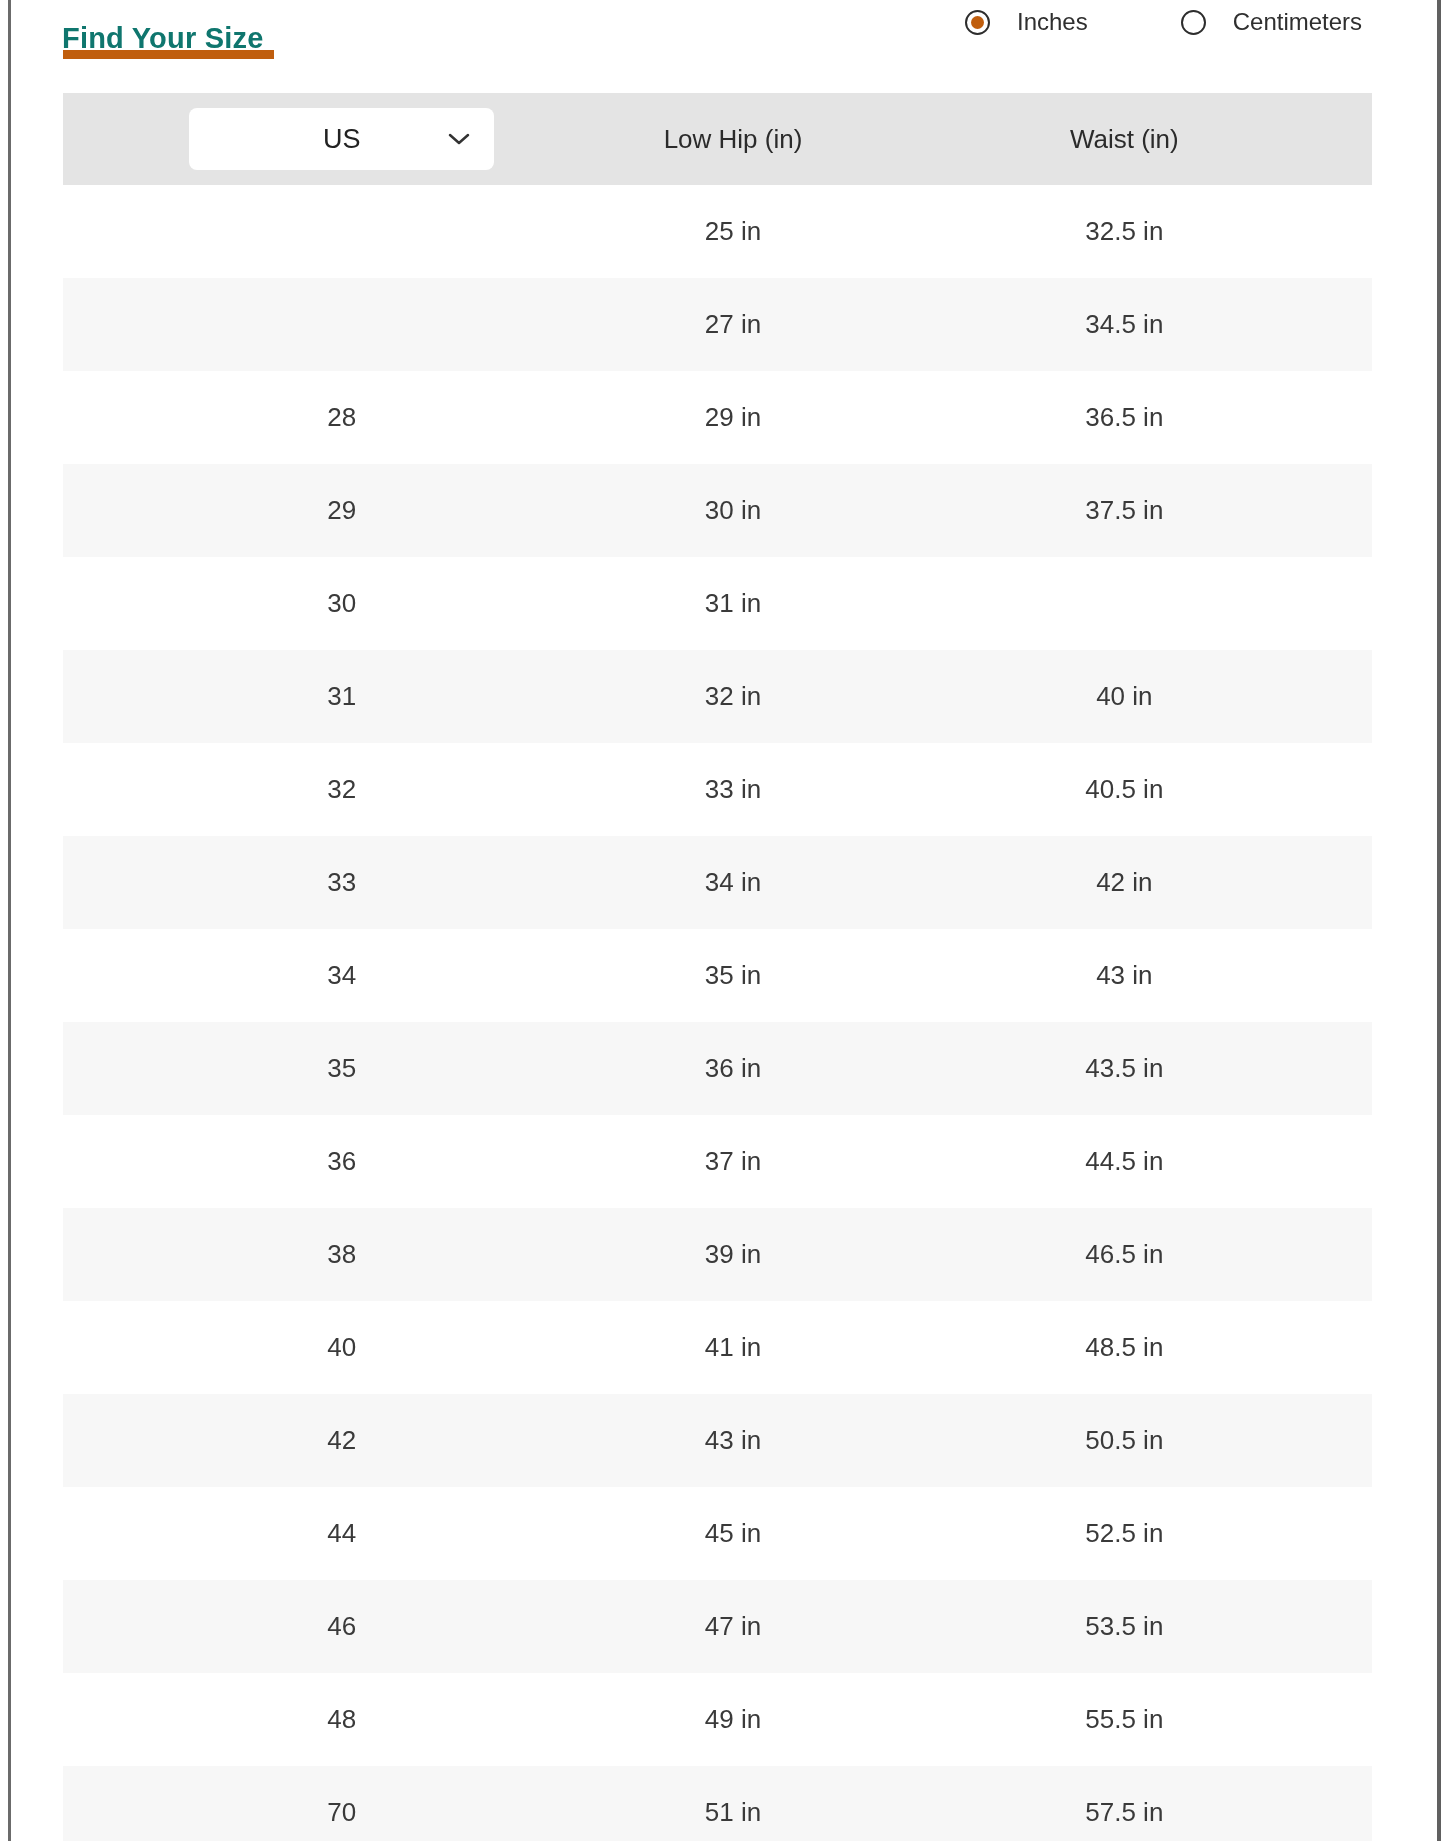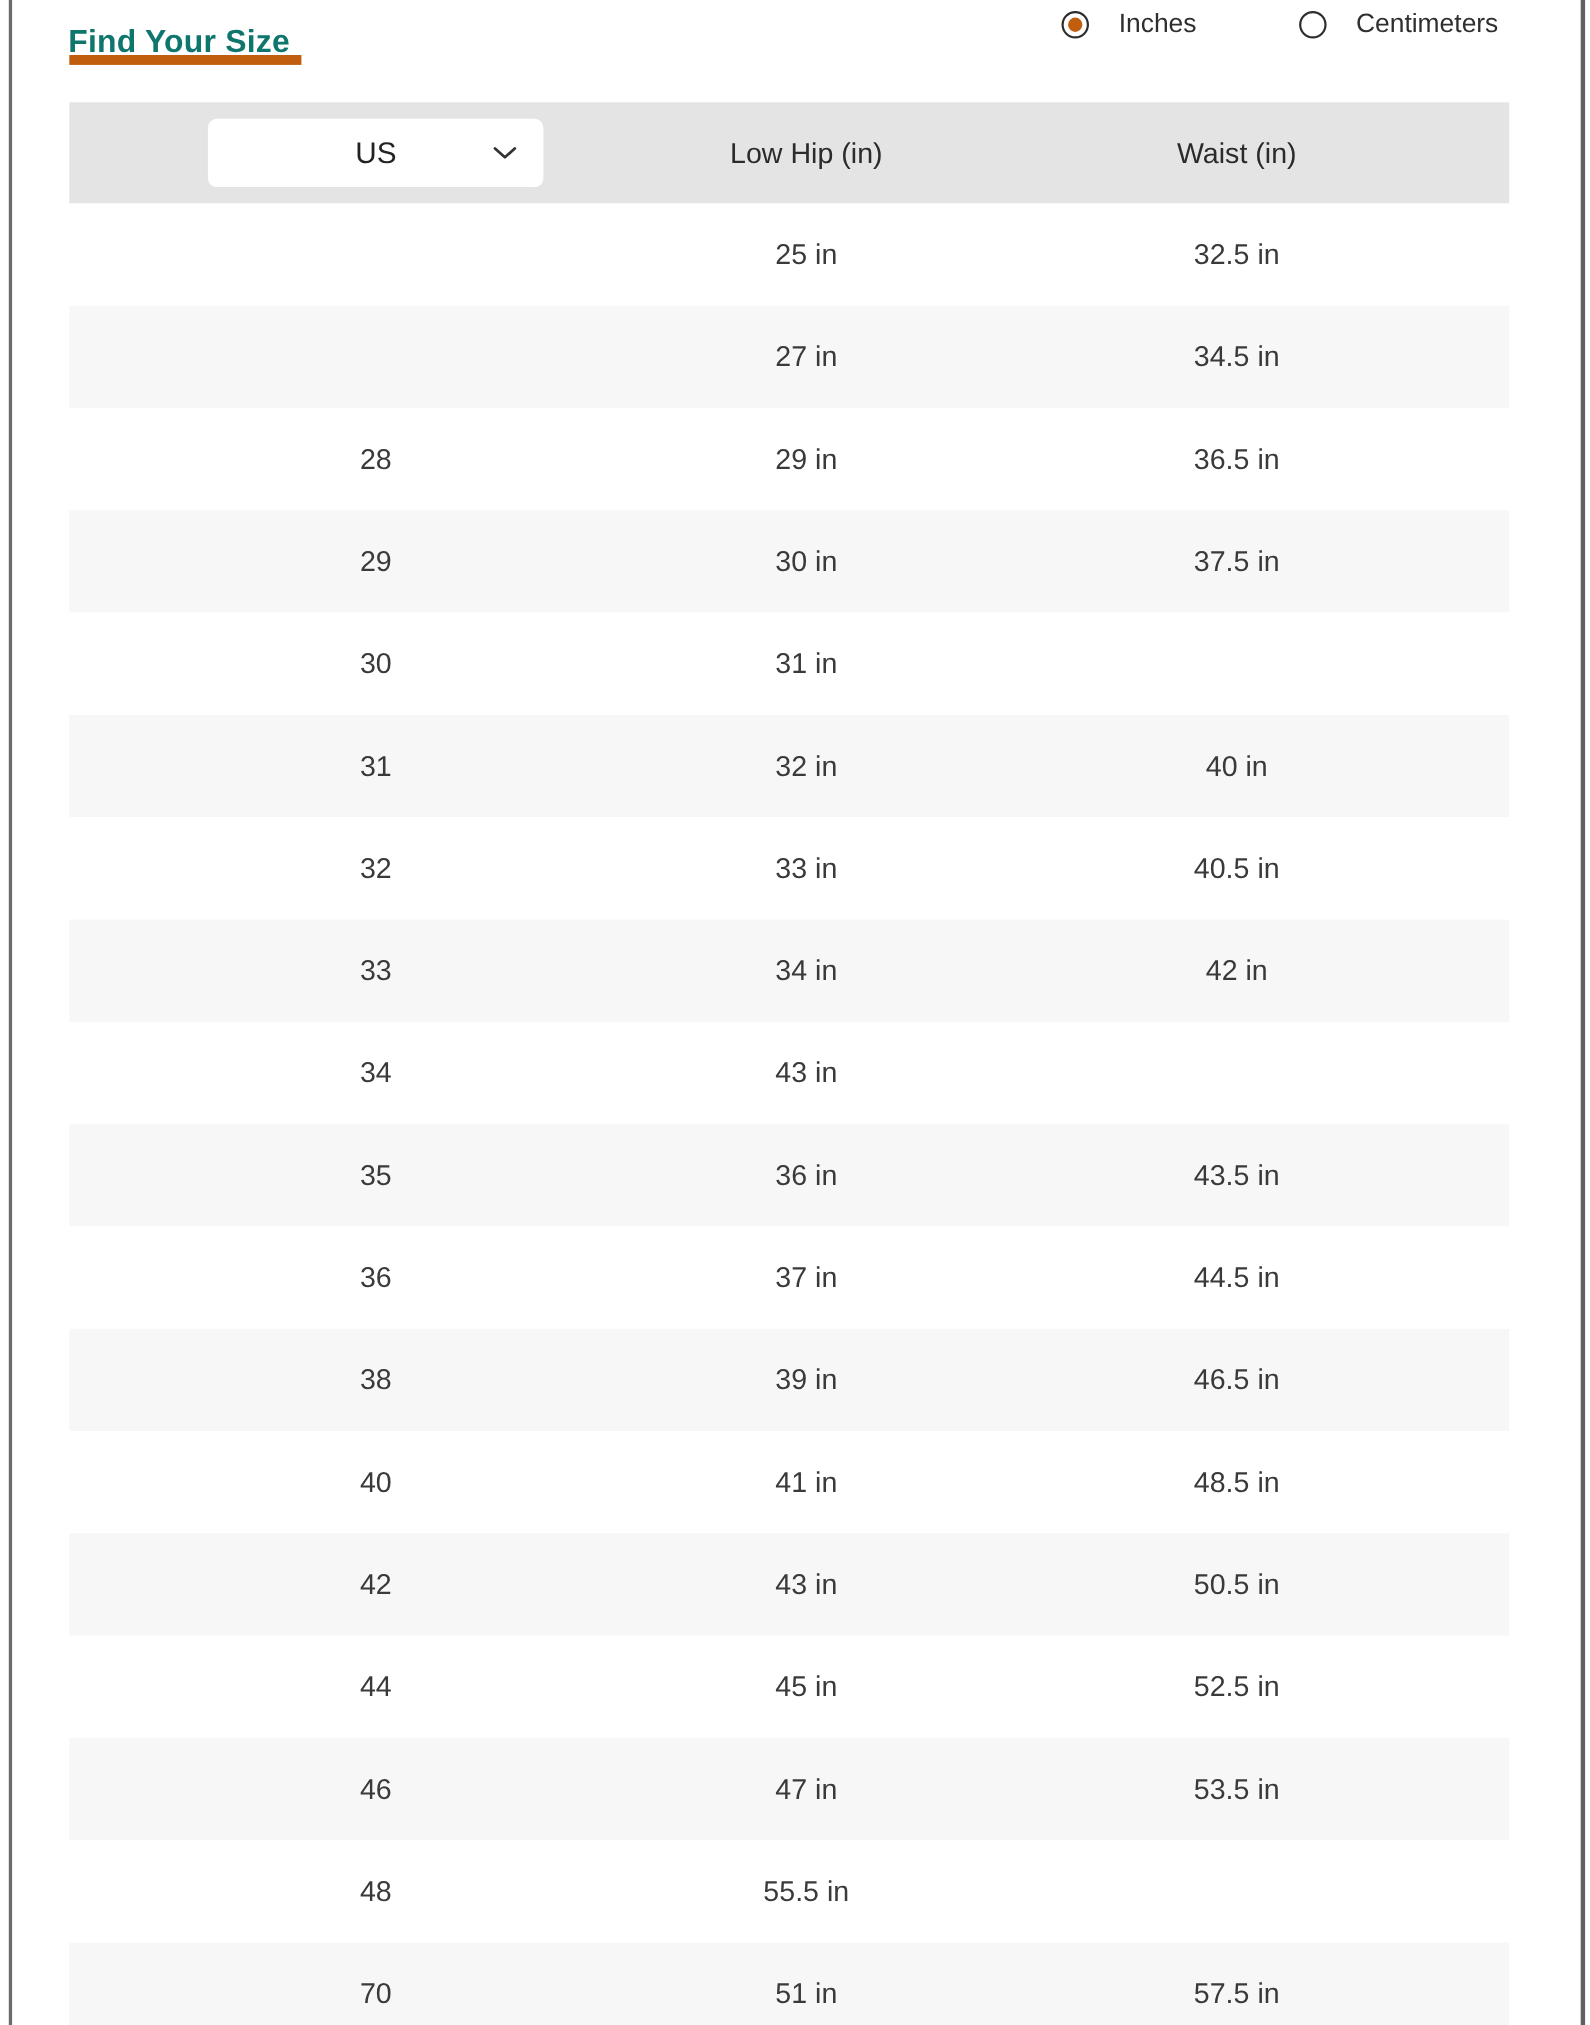--- a/index.html
+++ b/index.html
@@ -126,20 +126,21 @@
     <div class="cell">33 in</div>
     <div class="cell">40.5 in</div>
   </div>
       <div class="trow alt">
     <div class="cell">33</div>
     <div class="cell">34 in</div>
     <div class="cell">42 in</div>
   </div>
       <div class="trow">
     <div class="cell">34</div>
+    <div class="cell">35 in</div>
     <div class="cell">43 in</div>
   </div>
       <div class="trow alt">
     <div class="cell">35</div>
     <div class="cell">36 in</div>
     <div class="cell">43.5 in</div>
   </div>
       <div class="trow">
     <div class="cell">36</div>
     <div class="cell">37 in</div>
@@ -165,20 +166,21 @@
     <div class="cell">45 in</div>
     <div class="cell">52.5 in</div>
   </div>
       <div class="trow alt">
     <div class="cell">46</div>
     <div class="cell">47 in</div>
     <div class="cell">53.5 in</div>
   </div>
       <div class="trow">
     <div class="cell">48</div>
+    <div class="cell">49 in</div>
     <div class="cell">55.5 in</div>
   </div>
       <div class="trow alt">
     <div class="cell">70</div>
     <div class="cell">51 in</div>
     <div class="cell">57.5 in</div>
   </div>
     </div>
 </div>
 

